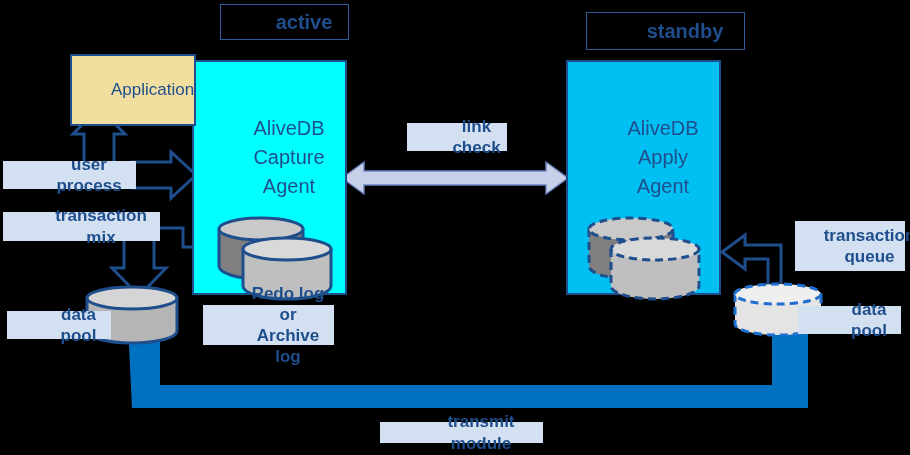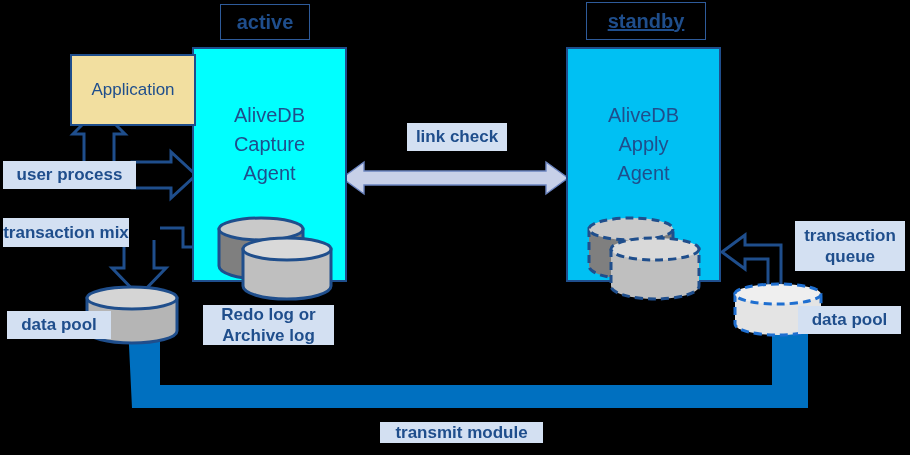--- a/index.html
+++ b/index.html
@@ -1,36 +1,37 @@
 <!DOCTYPE html>
 <html><head>
 <meta charset="utf-8">
 <style>
   html,body{margin:0;padding:0;background:#000;}
   body{width:910px;height:455px;overflow:hidden;font-family:"Liberation Sans",sans-serif;}
   #stage{position:relative;width:910px;height:455px;background:#000000;}
 
-  .abs{position:absolute;}
+  .abs{position:absolute;padding-left:39px;}
 
   
   .zone-tag{
     border:1px solid #2E5B9A;
     background:transparent;
     color:#1F4E8C;
     font-weight:bold;
     font-size:20px;
     display:flex;align-items:center;justify-content:center;
     letter-spacing:0px;
   }
 
   
   .server-box{
     border:2px solid #1F4E8C;
     display:flex;align-items:center;justify-content:center;
     box-sizing:border-box;
+    margin-top:13px;
   }
   .server-box .srv-label{
     color:#1F4E8C;
     font-size:20px;
     line-height:1.45;
     text-align:center;
     margin-top:-40px;
     white-space:pre-line;
   }
   .box-active{background:#00FFFF;}
@@ -99,21 +100,21 @@
     </g>
 
     <g>
       <path d="M781,291 L781,245 L745,245 L745,235 L722,252 L745,269 L745,259 L768,259 L768,291" fill="none" stroke="#1F4E8C" stroke-width="3" stroke-linejoin="miter"></path>
     </g>
 
   </svg>
 
   <div class="abs zone-tag" style="left:220px;top:4px;width:88px;height:34px;">active</div>
 
-  <div class="abs zone-tag" style="left:586px;top:2px;width:118px;height:36px;text-decoration:underline;">standby</div>
+  <div class="abs zone-tag" style="left:586px;top:12px;width:118px;height:36px;">standby</div>
 
   <div class="abs server-box box-active" style="left:192px;top:47px;width:155px;height:235px;">
     <div class="srv-label">AliveDB
 Capture
 Agent</div>
   </div>
 
   <div class="abs server-box box-standby" style="left:566px;top:47px;width:155px;height:235px;">
     <div class="srv-label">AliveDB
 Apply
@@ -159,21 +160,21 @@
       <ellipse cx="46" cy="12" rx="43" ry="10" fill="#EFEFEF" stroke="#1F6FD0" stroke-width="3" stroke-dasharray="8,5"></ellipse>
     </svg>
   </div>
 
   <div class="abs app-box" style="left:41px;top:54px;width:126px;height:72px;margin-left:29px;">
     <span>Application</span>
   </div>
 
   <div class="abs chip" style="left:3px;top:161px;width:133px;height:28px;">user process</div>
 
-  <div class="abs chip" style="left:3px;top:218px;width:126px;height:29px;">transaction mix</div>
+  <div class="abs chip" style="left:3px;top:212px;width:157px;height:29px;">transaction mix</div>
 
   <div class="abs chip" style="left:7px;top:311px;width:104px;height:28px;">data pool</div>
 
   <div class="abs chip" style="left:203px;top:305px;width:131px;height:40px;">Redo  log or
 Archive log</div>
 
   <div class="abs chip" style="left:795px;top:221px;width:110px;height:50px;">transaction
 queue</div>
 
   <div class="abs chip" style="left:407px;top:123px;width:100px;height:28px;">link check</div>

